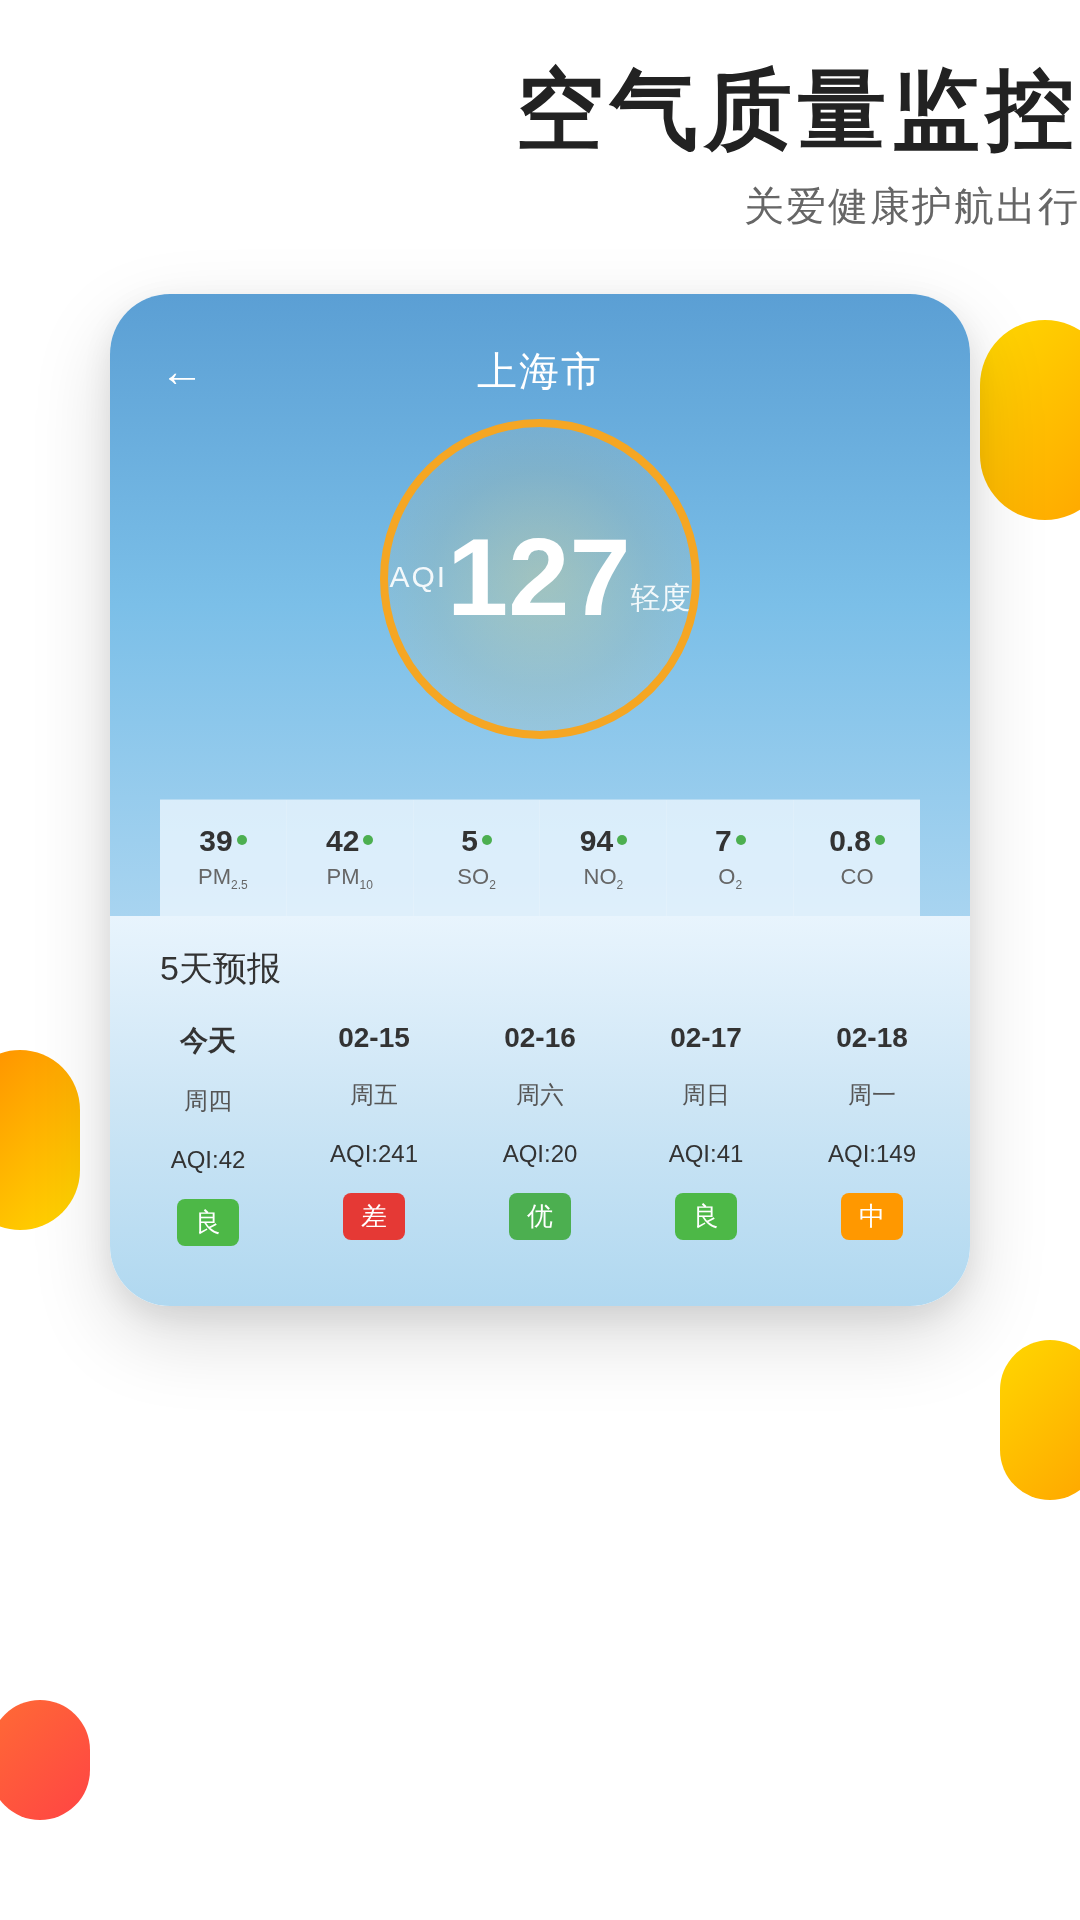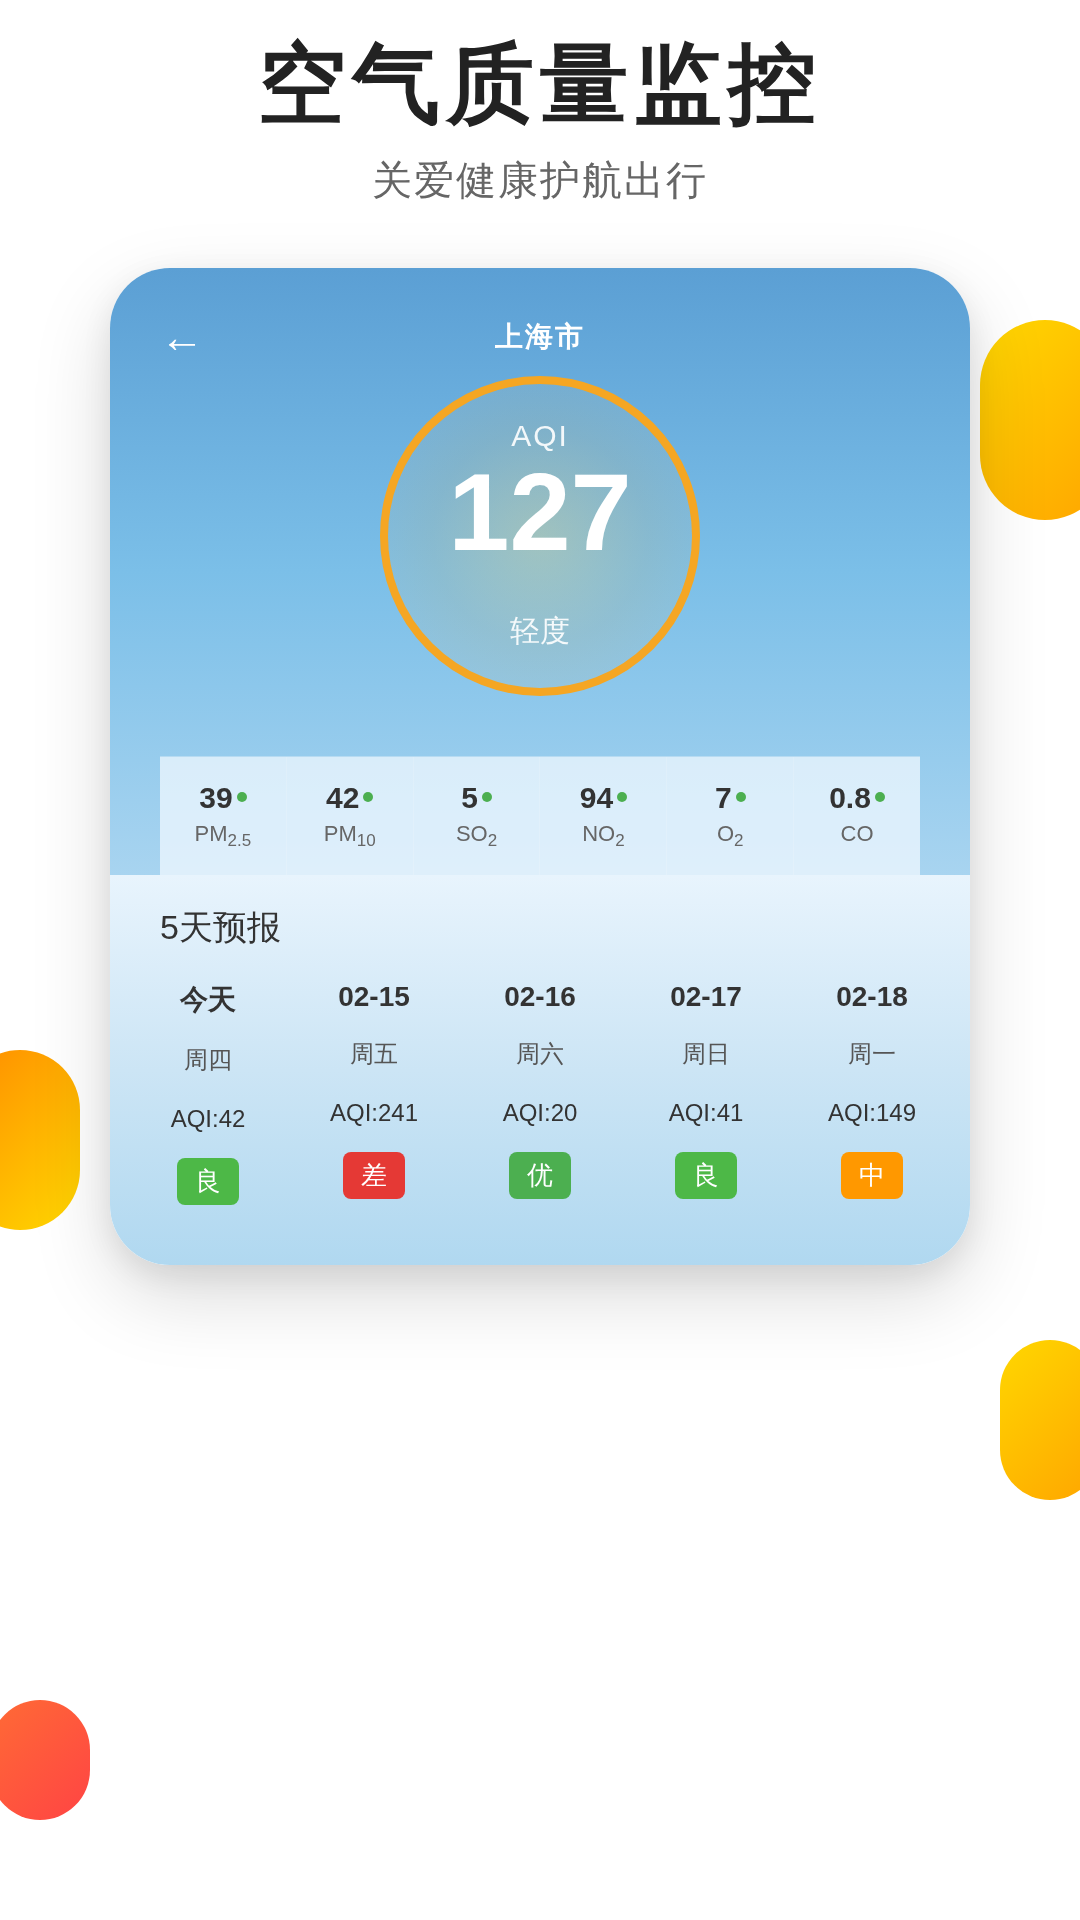--- a/index.html
+++ b/index.html
@@ -52,22 +52,22 @@
       height: 120px;
       background: linear-gradient(135deg, #FF6B35, #FF4444);
       border-radius: 50px;
       z-index: 0;
     }
 
     
     .header-section {
       position: relative;
       z-index: 1;
-      text-align: center;
-      padding-top: 36px;
+      text-align: right;
+      padding-top: 62px;
       padding-bottom: 60px;
     }
     .main-title {
       font-size: 88px;
       font-weight: 900;
       color: #222222;
       letter-spacing: 6px;
       line-height: 1.1;
       margin-bottom: 20px;
     }
@@ -120,22 +120,22 @@
     .back-arrow {
       position: absolute;
       left: 0;
       color: white;
       font-size: 44px;
       font-weight: 300;
       cursor: pointer;
     }
     .city-title {
       color: white;
-      font-size: 28px;
-      font-weight: 700;
+      font-size: 40px;
+      font-weight: 400;
       letter-spacing: 2px;
     }
 
     .weather-subtitle {
       color: rgba(255,255,255,0.85);
       font-size: 26px;
       margin-bottom: 50px;
     }
 
     
@@ -144,21 +144,21 @@
       justify-content: center;
       margin-bottom: 60px;
     }
     .aqi-circle {
       width: 320px;
       height: 320px;
       border-radius: 50%;
       border: 8px solid #F5A623;
       background: radial-gradient(circle at center, rgba(255,210,100,0.3) 0%, rgba(200,180,120,0.2) 50%, rgba(180,210,240,0.1) 100%);
       display: flex;
-      flex-direction: column;
+      flex-direction: row;
       align-items: center;
       justify-content: center;
       position: relative;
     }
     .aqi-label {
       color: rgba(255,255,255,0.9);
       font-size: 30px;
       font-weight: 400;
       letter-spacing: 2px;
       margin-bottom: 4px;
@@ -212,21 +212,21 @@
       height: 10px;
       border-radius: 50%;
       background: #4CAF50;
       margin-bottom: 2px;
     }
     .metric-name {
       font-size: 22px;
       color: #666666;
     }
     .metric-name sub {
-      font-size: 17px;
+      font-size: 12px;
     }
 
     
     .forecast-section {
       background: linear-gradient(180deg, #e8f4fd 0%, #cce5f5 50%, #b0d8f0 100%);
       padding: 0;
     }
     .forecast-header {
       padding: 30px 50px 20px 50px;
       font-size: 34px;

